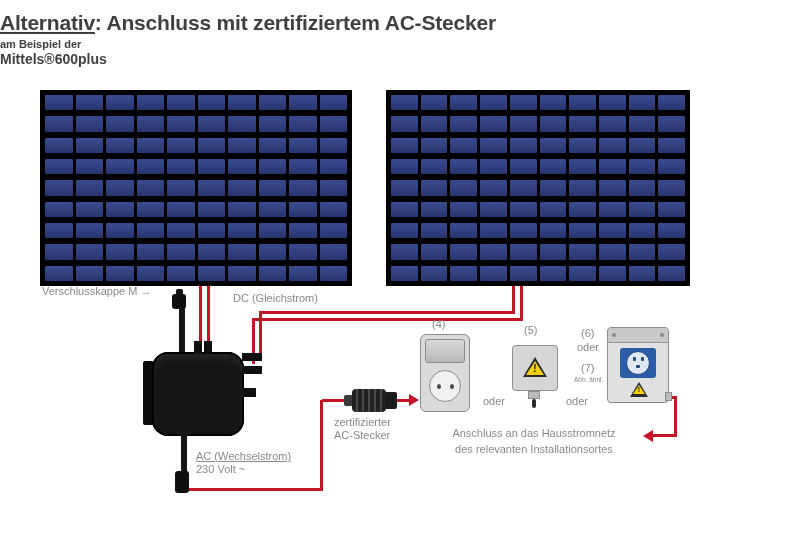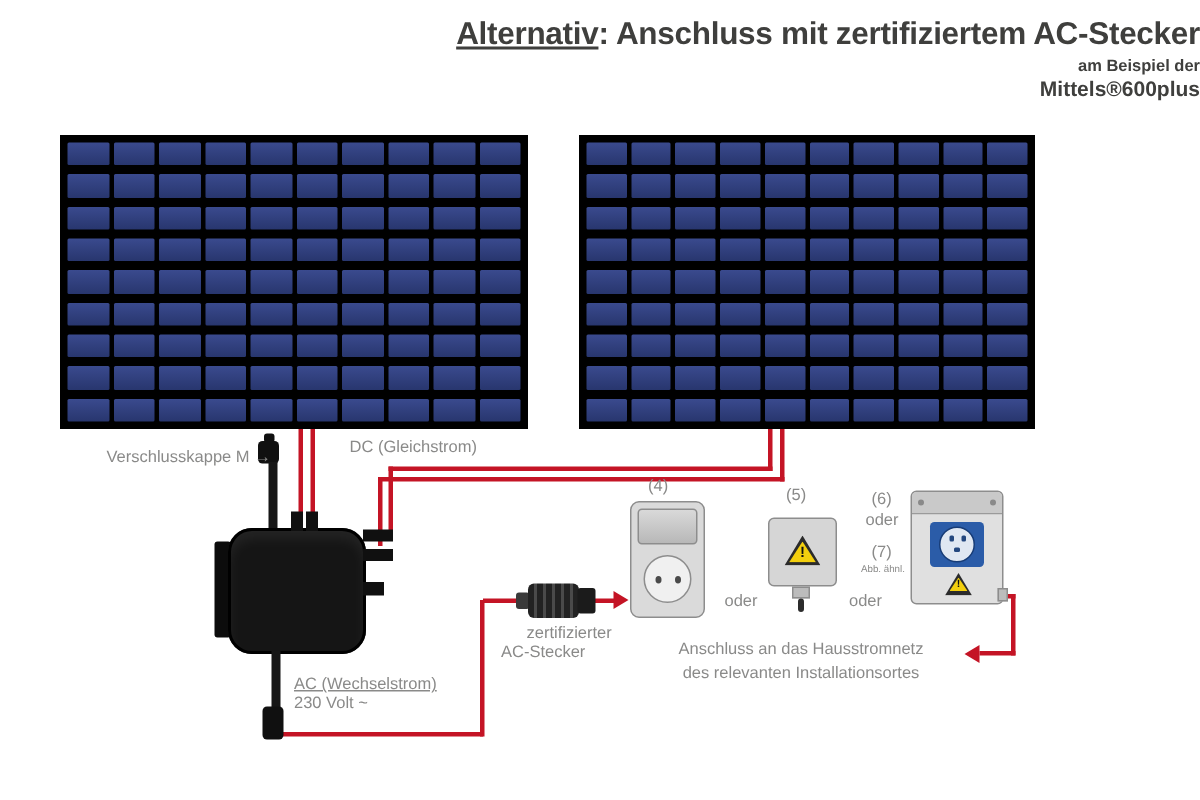--- a/index.html
+++ b/index.html
@@ -1,20 +1,20 @@
 <!DOCTYPE html>
 <html style="--wire: #c41425; --cell: #2e3e7c; --panel-bg: #000000; --title-text: #3f3f3d; --label-text: #8a8a89; --warning: #f3cf0e; --socket-blue: #2b5ca8;"><head>
 <meta charset="utf-8">
 <style>
   * { margin:0; padding:0; box-sizing:border-box; }
   body { font-family:"Liberation Sans", sans-serif; background:#ffffff; }
   .canvas { position:relative; width:800px; height:533px; background:#ffffff; overflow:hidden; }
 
   
-  .hdr { position:absolute; left:0; width:100%; text-align:right; font-weight:bold; color:var(--title-text); }
+  .hdr { position:absolute; left:0; width:100%; text-align:left; font-weight:bold; color:var(--title-text); }
   .title { top:11px; font-size:21px; letter-spacing:-0.2px; }
   .title .ul { text-decoration:underline; }
   .subtitle { top:38px; font-size:11px; }
   .product { top:51px; font-size:14px; }
 
   
   .panel { position:absolute; background:var(--panel-bg); padding:5px; display:grid; gap:6px 3px; grid-auto-rows:1fr; }
   .panel.left  { left:40px;  top:90px; width:312px; height:196px; }
   .panel.right { left:386px; top:90px; width:304px; height:196px; }
   .cell { background:linear-gradient(#3a4a8e, #28366e); border-radius:1px; }
@@ -325,23 +325,23 @@
   <div class="part b67-socket"></div>
   <div class="part b67-face"></div>
   <div class="part pin" style="left:633px;top:357px;width:3px;height:4px;"></div>
   <div class="part pin" style="left:641px;top:357px;width:3px;height:4px;"></div>
   <div class="part pin" style="left:636px;top:365px;width:4px;height:3px;"></div>
   <div class="part tri-dark" style="left:630px;top:382px;width:18px;height:15px;"></div>
   <div class="part tri-yellow" style="left:633px;top:385px;width:12px;height:9px;"></div>
   <div class="bang" style="left:630px;top:386px;width:18px;font-size:7px;">!</div>
   <div class="part b67-gland"></div>
 
-  <div class="lbl" style="left:42px;top:299px;margin-left:29px;">Verschlusskappe M →</div>
+  <div class="lbl" style="left:42px;top:285px;">Verschlusskappe M →</div>
   <div class="lbl" style="left:233px;top:292px;">DC (Gleichstrom)</div>
-  <div class="lbl" style="left:334px;top:416px;margin-left:17px;">zertifizierter</div>
+  <div class="lbl" style="left:334px;top:416px;">zertifizierter</div>
   <div class="lbl" style="left:334px;top:429px;">AC-Stecker</div>
   <div class="lbl" style="left:196px;top:450px;text-decoration:underline;">AC (Wechselstrom)</div>
   <div class="lbl" style="left:196px;top:463px;">230 Volt ~</div>
   <div class="lbl" style="left:432px;top:318px;">(4)</div>
   <div class="lbl" style="left:524px;top:324px;">(5)</div>
   <div class="lbl" style="left:581px;top:327px;">(6)</div>
   <div class="lbl" style="left:577px;top:341px;">oder</div>
   <div class="lbl" style="left:581px;top:362px;">(7)</div>
   <div class="lbl tiny" style="left:574px;top:376px;">Abb. ähnl.</div>
   <div class="lbl" style="left:483px;top:395px;">oder</div>

